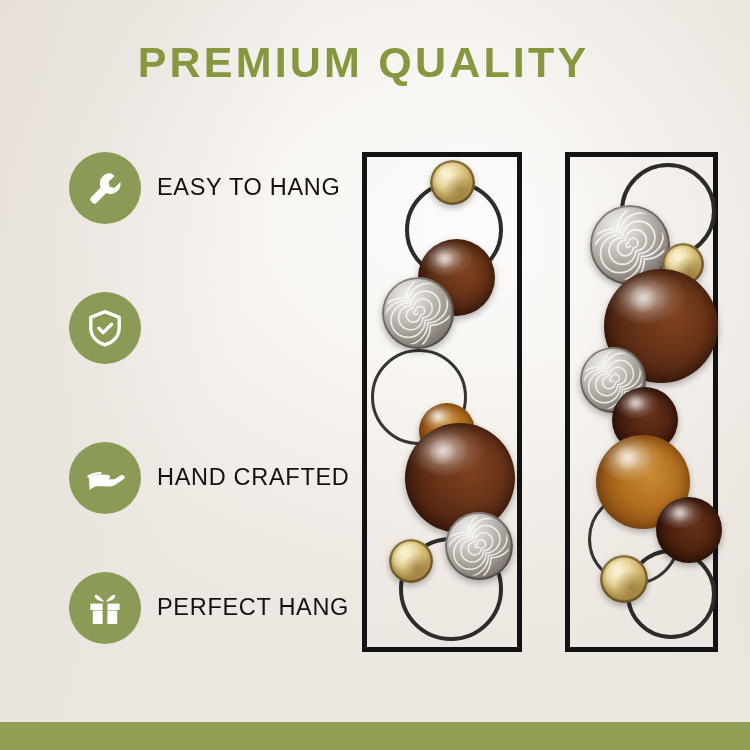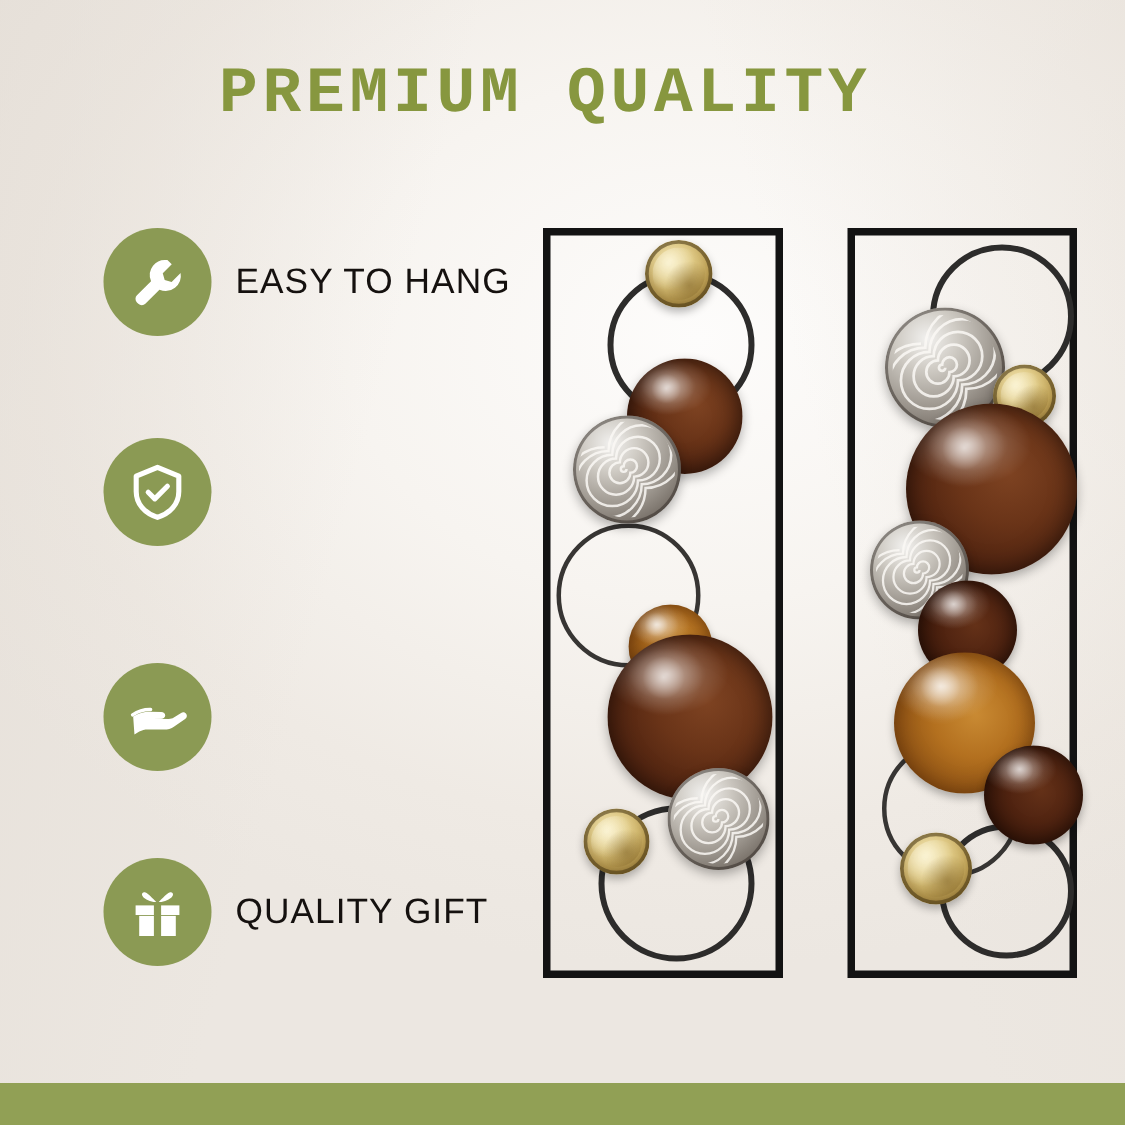--- a/index.html
+++ b/index.html
@@ -17,21 +17,21 @@
   #stage:before{
     content:"";position:absolute;inset:0;pointer-events:none;
     background:
       linear-gradient(105deg, rgba(225,218,210,.55) 0%, rgba(255,255,255,0) 34%),
       linear-gradient(255deg, rgba(228,221,213,.40) 0%, rgba(255,255,255,0) 30%);
   }
 
   
   .title{
     position:absolute;left:0;top:41px;width:727px;text-align:center;
-    font-family:Liberation Mono, monospace;
+    font-family:Liberation Sans, sans-serif;
     font-weight:bold;font-size:43px;letter-spacing:3.2px;
     color:#87973f;line-height:1;
     white-space:nowrap;
     z-index:6;
   }
 
   
   .feature{position:absolute;left:69px;display:flex;align-items:center;z-index:6;}
   .badge{
     width:72px;height:72px;border-radius:50%;
@@ -144,35 +144,36 @@
 
   <div class="feature" style="top:442px;">
     <div class="badge">
       <span>
         <svg width="42" height="42" viewBox="0 0 44 44">
           <path d="M5 21.6c3.6-2.3 7.6-3.4 12-3.3l7.6.2c1.6 0 2.8 1.1 2.8 2.4 0 1.3-1.2 2.3-2.8 2.3l-6 .1 11.3.1c1.4 0 2.4-.3 3.5-1l5.1-3.2c1.2-.8 2.8-.5 3.6.7.8 1.2.4 2.7-.8 3.5l-7.6 5.2c-2.2 1.5-4.5 2.2-7.2 2.2l-11.2-.1c-2.3 0-4.1.4-6 1.5l-3.4 2z" fill="#ffffff"></path>
           <path d="M4.6 20.5c3.8-2.6 8-3.8 12.6-3.7" fill="none" stroke="#ffffff" stroke-width="2.4" stroke-linecap="round"></path>
         </svg>
       </span>
     </div>
+    <div class="feat-label">HAND CRAFTED</div>
   </div>
 
   <div class="feature" style="top:572px;">
     <div class="badge">
       <span>
         <svg width="40" height="40" viewBox="0 0 40 40">
           <rect x="5.4" y="15.6" width="29.2" height="6.4" fill="#ffffff"></rect>
           <rect x="7.8" y="22.6" width="24.4" height="13.4" fill="#ffffff"></rect>
           <rect x="17.6" y="13.6" width="4.8" height="23" fill="#8b9a54"></rect>
           <path d="M19.2 13.4c-2.6-2.6-5.2-5.6-7.2-6.4-1.6-.6-2.8.6-2.2 2 .8 2 4.2 3.6 7.6 4.4z" fill="#ffffff"></path>
           <path d="M20.8 13.4c2.6-2.6 5.2-5.6 7.2-6.4 1.6-.6 2.8.6 2.2 2-.8 2-4.2 3.6-7.6 4.4z" fill="#ffffff"></path>
         </svg>
       </span>
     </div>
-    <div class="feat-label">QUALITY GIFT</div>
+    <div class="feat-label">PERFECT HANG</div>
   </div>
 
   <div class="panel" style="left:362px;top:152px;width:160px;height:500px;">
     <div class="panel-inner">
 
       <div class="ring" style="left:38px;top:24px;width:98px;height:98px;"></div>
       <div class="ring thin" style="left:4px;top:192px;width:96px;height:96px;"></div>
       <div class="ring" style="left:32px;top:380px;width:104px;height:104px;"></div>
 
       <div class="disc m-gold" style="left:63px;top:3px;width:45px;height:45px;"></div>

